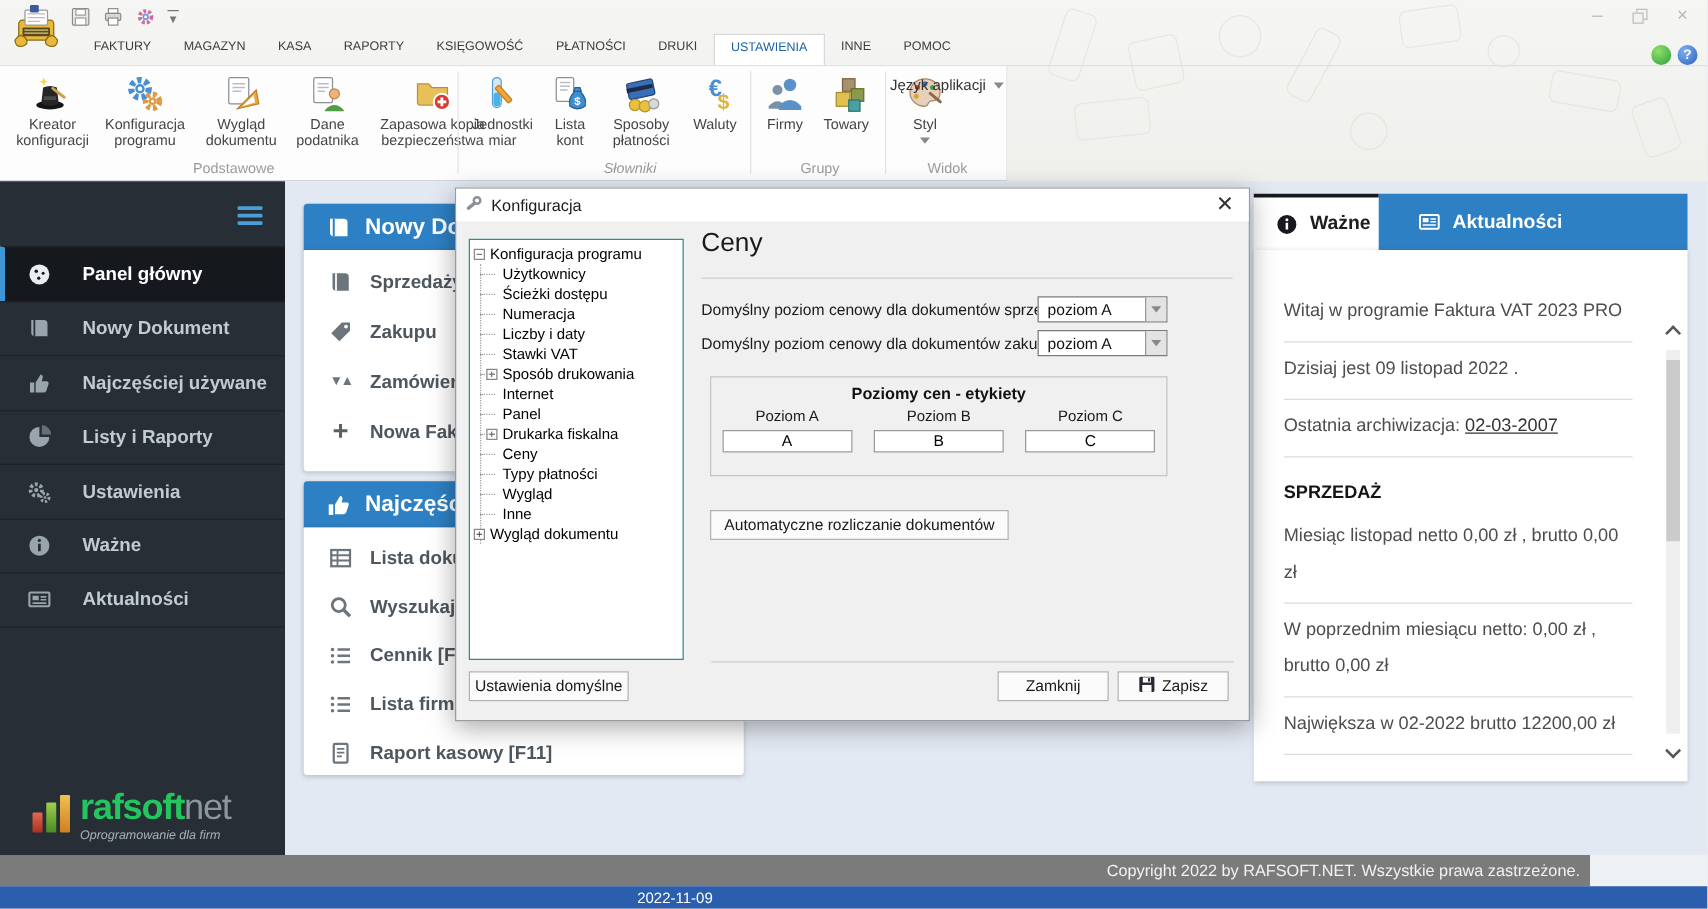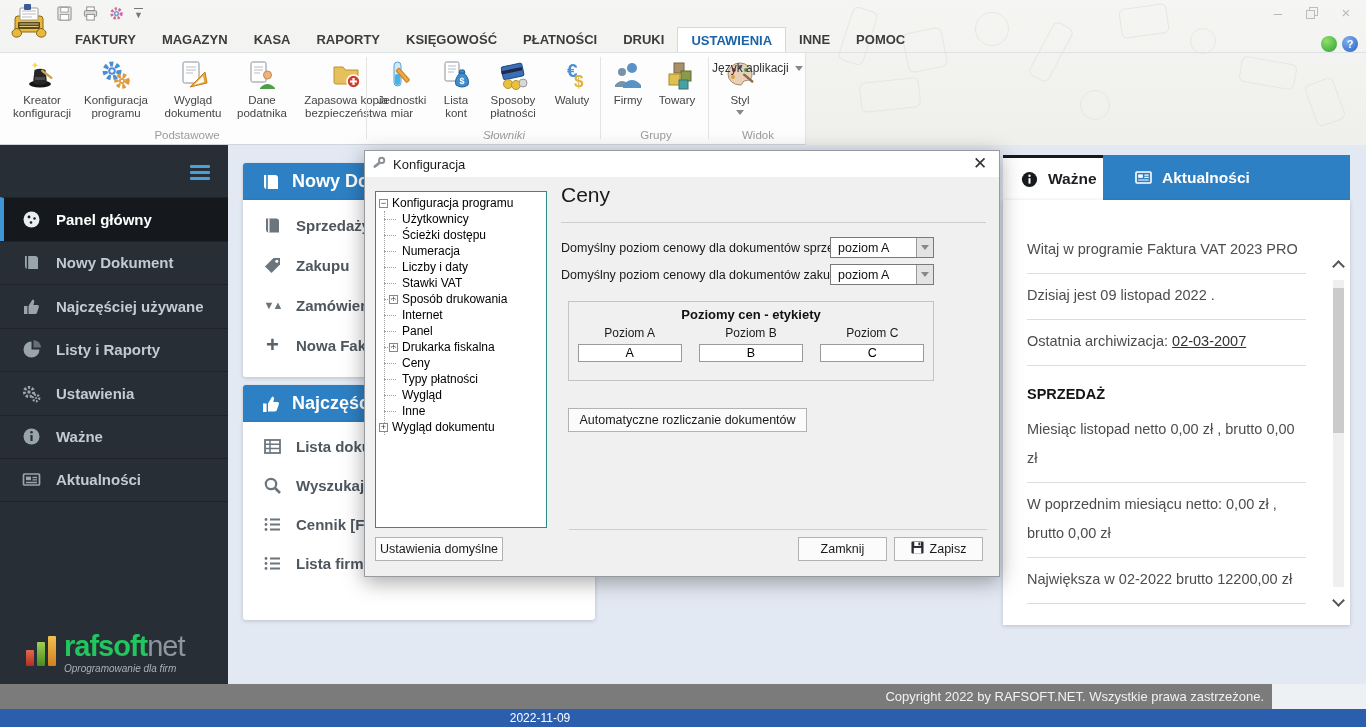--- a/index.html
+++ b/index.html
@@ -25,21 +25,21 @@
   .wc { width:20px; height:16px; color:#b9b9b9; font-size:15px; line-height:14px;
         text-align:center; }
   .wc-restore { position:relative; }
   .wc-restore i { position:absolute; width:9px; height:9px; border:1px solid #bdbdbd; display:block; }
   .wc-restore i.b { left:4px; top:4px; background:#f2f2f0; }
   .wc-restore i.a { left:7px; top:1px; }
 
   .tabrow { position:absolute; left:0; top:28px; width:1366px; height:25px;
             display:flex; align-items:flex-end; padding-left:62px;
             border-bottom:1px solid #dde2e7; }
-  .tab { padding:5px 13px 5px; font-size:13px; color:#3c3c3c; height:25px;font-weight:bold; }
+  .tab { padding:5px 13px 5px; font-size:10px; color:#3c3c3c; height:25px; }
   .tab.active { background:#fff; border:1px solid #d8d8d8; border-bottom:none;
                 color:#1b63a8; }
   .tr-icons { position:absolute; right:8px; top:36px; display:flex; gap:5px; z-index:6; }
   .tr-ico { width:16px; height:16px; border-radius:50%; color:#fff; font-size:11px;
             font-weight:bold; text-align:center; line-height:16px; }
   .tr-ico.green { background:radial-gradient(circle at 35% 30%, #8fe06a, #2f9e3a); }
   .tr-ico.help  { background:radial-gradient(circle at 35% 30%, #7fb0f0, #2a5fc0); }
 
   
   .ribbon { position:absolute; left:0; top:53px; width:806px; height:92px;
@@ -56,21 +56,21 @@
   .caret-down { width:0; height:0; border-left:4px solid transparent;
                 border-right:4px solid transparent; border-top:5px solid #888; }
   .styl-caret { margin-top:3px; }
 
   
   .sidebar { position:absolute; left:0; top:145px; width:228px; height:539px;
              background:#272e36; z-index:5; }
   .hamburger { position:absolute; right:18px; top:17px; width:20px; cursor:pointer; }
   .hamburger span { display:block; height:3px; background:#4a9fd8; margin:3px 0; border-radius:1px; }
   .side-items { position:absolute; left:0; top:52px; width:228px; }
-  .side-item { height:43.5px; display:flex; align-items:center; gap:15px;
+  .side-item { height:43.5px; display:flex; align-items:center; gap:25px;
                padding-left:22px; color:#c2cad2; font-size:15px; font-weight:bold;
                border-top:1px solid #1d2329; }
   .side-item:last-child { border-bottom:1px solid #1d2329; }
   .side-item.active { background:#15181c; color:#fff; border-left:4px solid #3f96d6;
                       padding-left:18px; }
   .side-ico { width:19px; height:19px; color:#9aa4ad; flex:none; }
   .side-item.active .side-ico { color:#e8eef2; }
 
   .logo-block { position:absolute; left:26px; top:487px; display:flex; align-items:flex-end; gap:8px; }
   .logo-bars { display:flex; align-items:flex-end; gap:3px; padding-bottom:8px; }
@@ -597,20 +597,29 @@
         <span class="p-ico">
           <svg viewBox="0 0 19 19" width="19" height="19">
               <circle cx="3" cy="4.5" r="1.4" fill="currentColor"></circle>
               <circle cx="3" cy="9.5" r="1.4" fill="currentColor"></circle>
               <circle cx="3" cy="14.5" r="1.4" fill="currentColor"></circle>
               <path d="M7 4.5h10M7 9.5h10M7 14.5h10" stroke="currentColor" stroke-width="2"></path>
             </svg>
         </span>
         <span>Lista firm [</span>
       </div>
+      <div class="p-item b">
+        <span class="p-ico">
+          <svg viewBox="0 0 19 19" width="19" height="19">
+              <rect x="4" y="2" width="11" height="15" rx="1" fill="none" stroke="currentColor" stroke-width="1.8"></rect>
+              <path d="M6.5 6h6M6.5 9h6M6.5 12h4" stroke="currentColor" stroke-width="1.4"></path>
+            </svg>
+        </span>
+        <span>Raport kasowy [F11]</span>
+      </div>
     </div>
   </div>
 
   <div class="rpanel">
     <div class="rtabs">
       <div class="rtab wazne">
         <span class="rtab-ico">
           <svg viewBox="0 0 17 17" width="17" height="17">
               <circle cx="8.5" cy="8.5" r="7.6" fill="#17191c"></circle>
               <rect x="7.5" y="7.2" width="2" height="5.4" fill="#fff"></rect>

